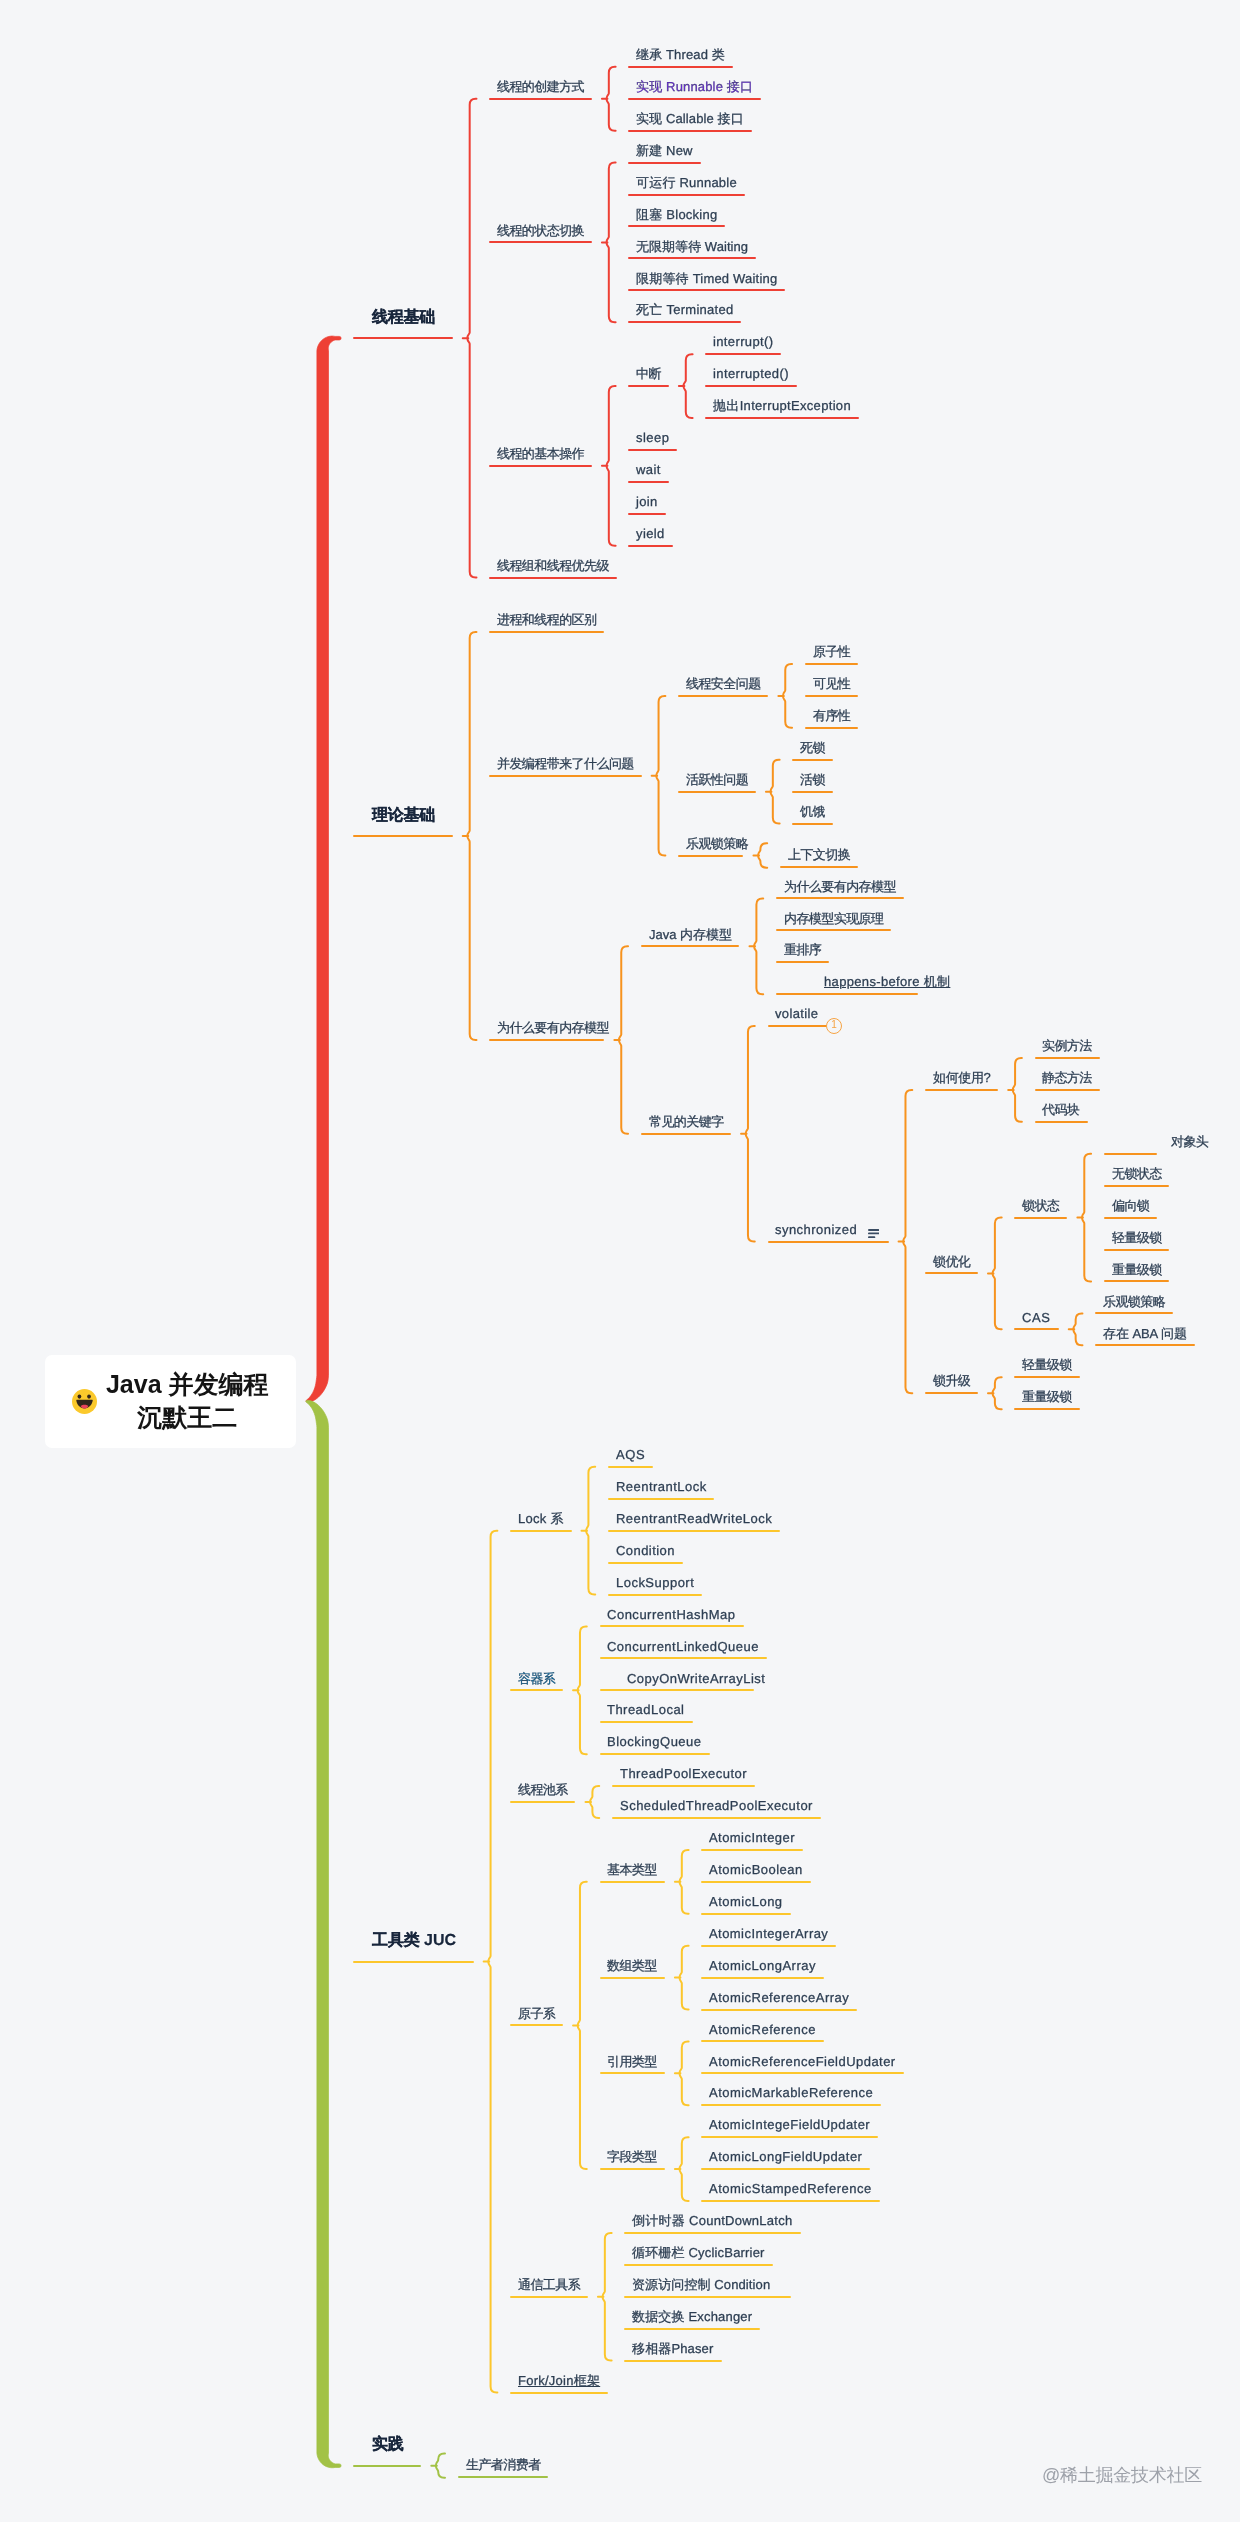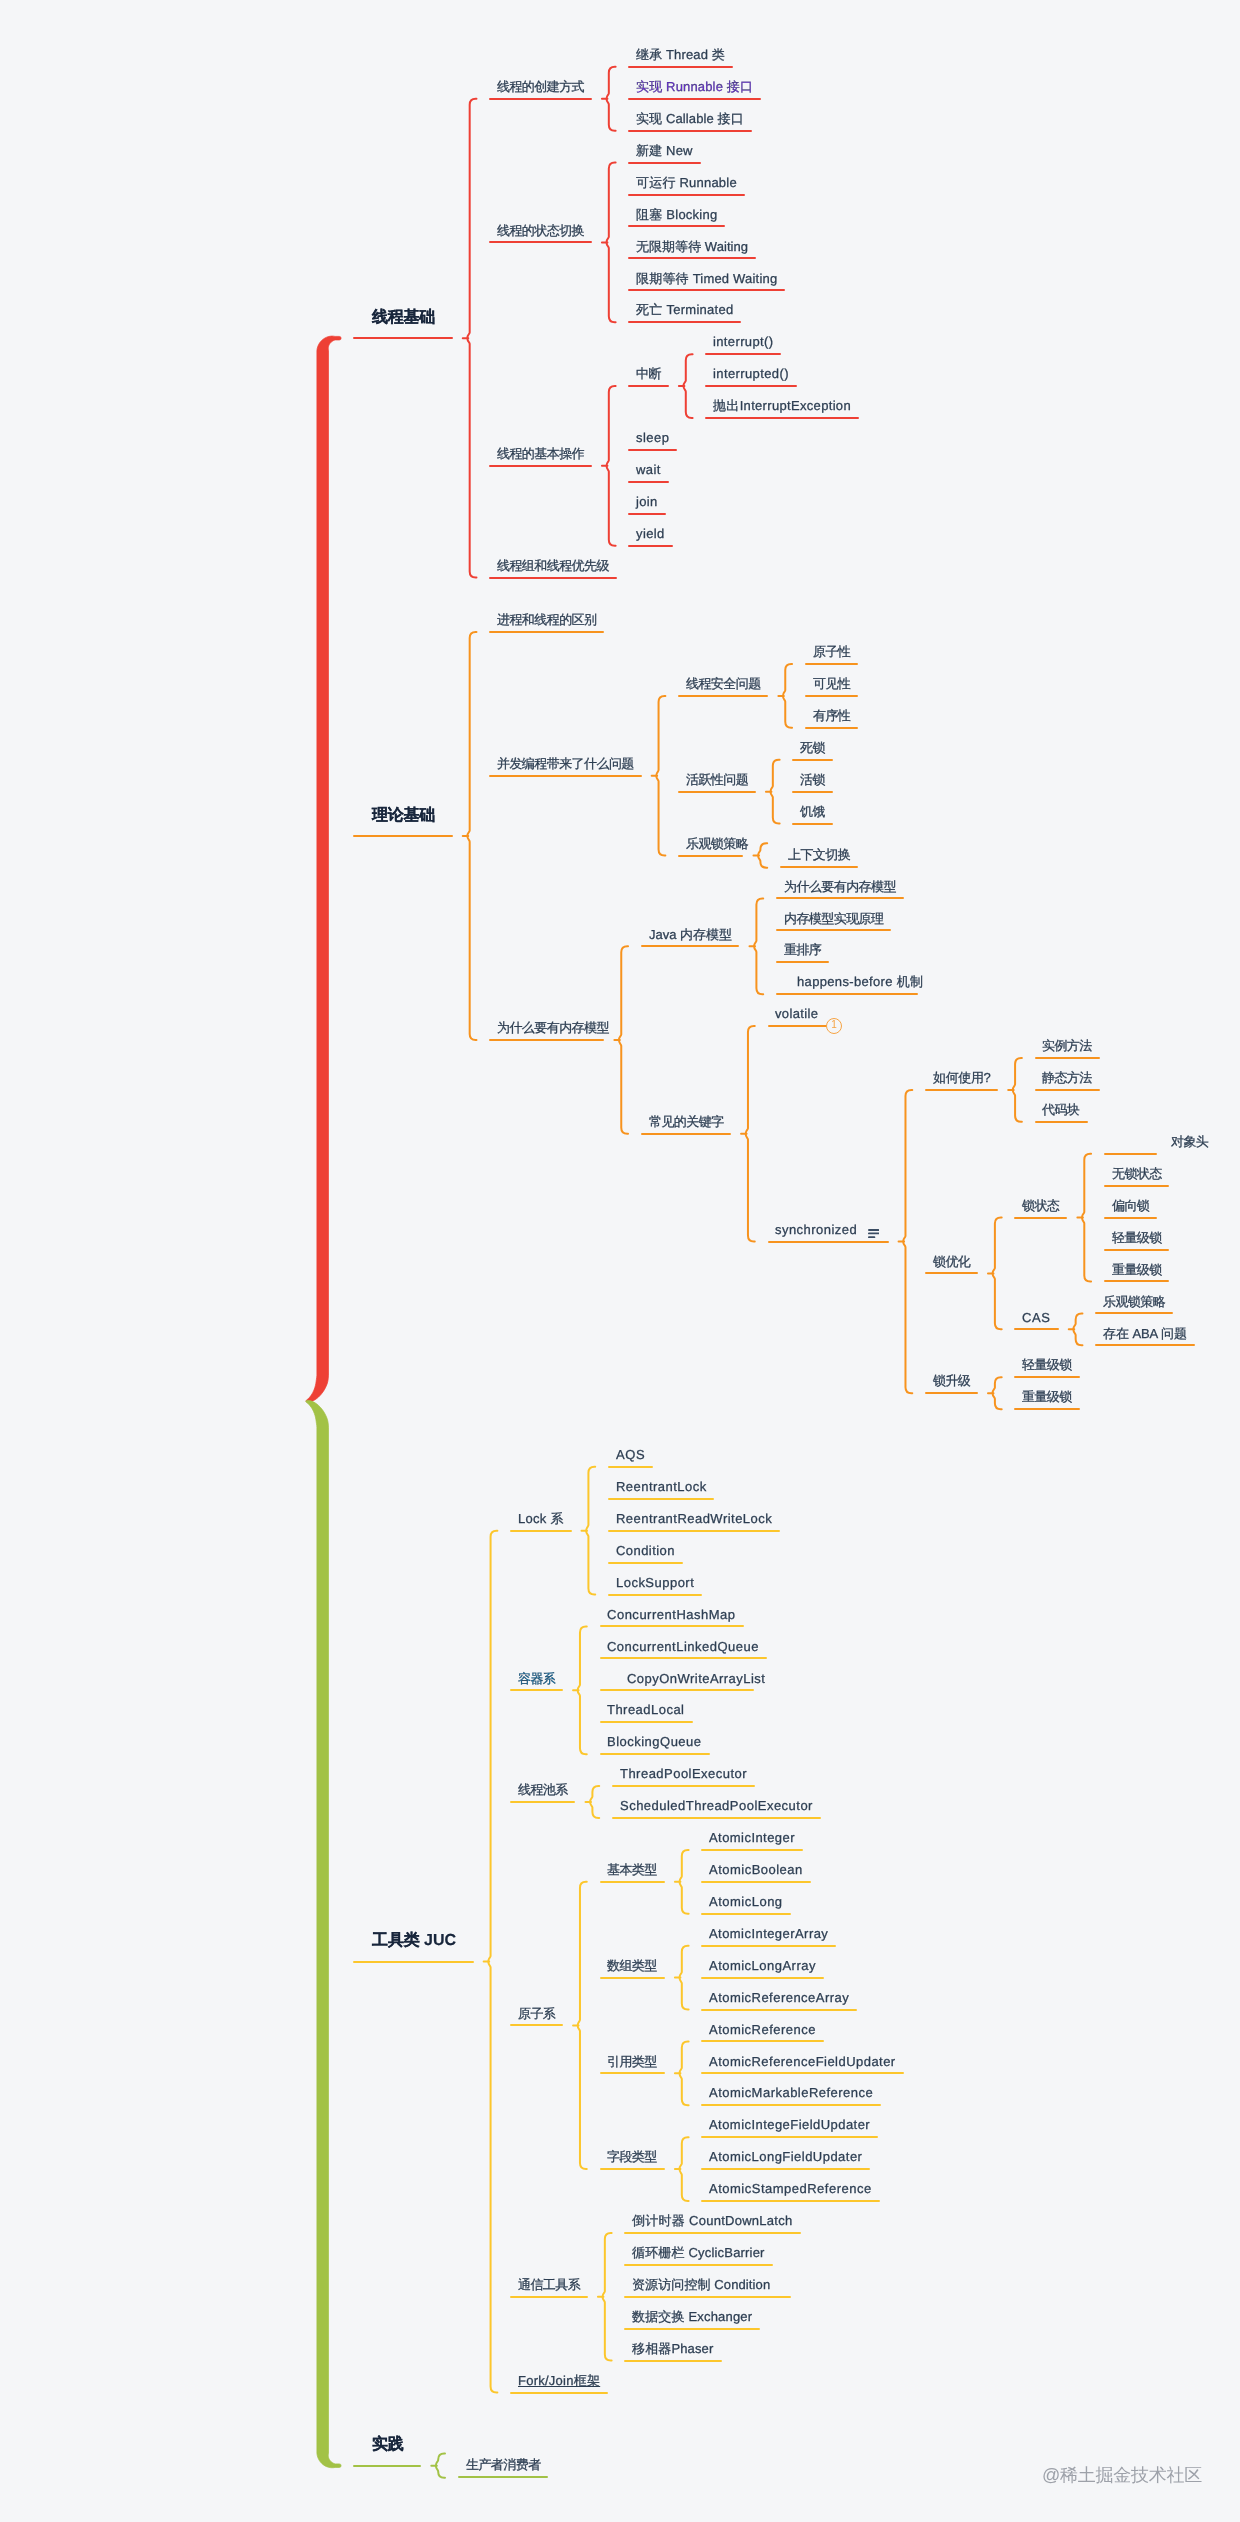--- a/index.html
+++ b/index.html
@@ -88,20 +88,32 @@
       <path d="M674.91 1977.58 L680.41 1977.58" fill="none" stroke="#FCC62C" stroke-width="2" stroke-linecap="round" stroke-linejoin="round"></path>
       <path d="M688.61 2041.42 L687.81 2041.42 Q681.81 2041.42 681.81 2047.42 L681.81 2067.74 C681.81 2069.34 679.51 2069.84 679.51 2073.34 C679.51 2076.84 681.81 2077.34 681.81 2078.94 L681.81 2099.26 Q681.81 2105.26 687.81 2105.26 L688.61 2105.26" fill="none" stroke="#FCC62C" stroke-width="2" stroke-linecap="round" stroke-linejoin="round"></path>
       <path d="M674.91 2073.34 L680.41 2073.34" fill="none" stroke="#FCC62C" stroke-width="2" stroke-linecap="round" stroke-linejoin="round"></path>
       <path d="M688.61 2137.18 L687.81 2137.18 Q681.81 2137.18 681.81 2143.18 L681.81 2163.50 C681.81 2165.10 679.51 2165.60 679.51 2169.10 C679.51 2172.60 681.81 2173.10 681.81 2174.70 L681.81 2195.02 Q681.81 2201.02 687.81 2201.02 L688.61 2201.02" fill="none" stroke="#FCC62C" stroke-width="2" stroke-linecap="round" stroke-linejoin="round"></path>
       <path d="M674.91 2169.10 L680.41 2169.10" fill="none" stroke="#FCC62C" stroke-width="2" stroke-linecap="round" stroke-linejoin="round"></path>
       <path d="M611.64 2232.94 L610.84 2232.94 Q604.84 2232.94 604.84 2238.94 L604.84 2291.18 C604.84 2292.78 602.54 2293.28 602.54 2296.78 C602.54 2300.28 604.84 2300.78 604.84 2302.38 L604.84 2354.62 Q604.84 2360.62 610.84 2360.62 L611.64 2360.62" fill="none" stroke="#FCC62C" stroke-width="2" stroke-linecap="round" stroke-linejoin="round"></path>
       <path d="M597.94 2296.78 L603.44 2296.78" fill="none" stroke="#FCC62C" stroke-width="2" stroke-linecap="round" stroke-linejoin="round"></path>
       <path d="M444.99 2453.46 L444.19 2453.46 Q438.19 2453.46 438.19 2459.46 L438.19 2460.06 C438.19 2461.66 435.89 2462.16 435.89 2465.66 C435.89 2469.16 438.19 2469.66 438.19 2471.26 L438.19 2471.86 Q438.19 2477.86 444.19 2477.86 L444.99 2477.86" fill="none" stroke="#A2C246" stroke-width="2" stroke-linecap="round" stroke-linejoin="round"></path>
       <path d="M431.29 2465.66 L436.79 2465.66" fill="none" stroke="#A2C246" stroke-width="2" stroke-linecap="round" stroke-linejoin="round"></path>
     </svg>
+  <div id="rootbox" style="background: rgb(255, 255, 255); left: 45px; top: 1354.5px; width: 250.8px; height: 93.5px;">
+    <span class="emoji" title="😀">
+      <svg viewBox="0 0 36 36" width="25" height="25" aria-hidden="true">
+        <circle cx="18" cy="18" r="18" fill="#FBC92C"></circle>
+        <path d="M6.9 15.4 h22.2 a0.75 0.75 0 0 1 0.75 0.85 c-0.85 6.7 -5.7 11.8 -11.85 11.8 s-11.0 -5.1 -11.85 -11.8 a0.75 0.75 0 0 1 0.75 -0.85 z" fill="#31251B"></path>
+        <path d="M12.3 24.6 c1.6 -1.3 3.6 -2.0 5.7 -2.0 s4.1 0.7 5.7 2.0 c-1.6 2.5 -3.6 3.8 -5.7 3.8 s-4.1 -1.3 -5.7 -3.8 z" fill="#E8425A"></path>
+        <ellipse cx="10.7" cy="10.9" rx="2.7" ry="3.0" fill="#31251B"></ellipse>
+        <ellipse cx="24.5" cy="10.9" rx="2.7" ry="3.0" fill="#31251B"></ellipse>
+      </svg>
+    </span>
+    <span class="rtxt"><span>Java 并发编程</span><br><span>沉默王二</span></span>
+  </div>
   <div class="wm" style="color: rgb(157, 161, 169); left: 1042px; top: 2462.5px;">@稀土掘金技术社区</div>
 <div class="node lvl1" style="left: 371.6px; top: 309.98px; height: 16px; letter-spacing: -0.256px; color: rgb(24, 38, 60); -webkit-text-stroke-color: rgb(24, 38, 60);"><span>线程基础</span></div>
     <div class="ul" style="left: 353.4px; top: 337.18px; width: 99.376px; height: 2px; background: rgb(238, 64, 53);"></div>
     <div class="node" style="left: 497.076px; top: 79.98px; height: 13px; letter-spacing: -0.566px; color: rgb(45, 62, 82); -webkit-text-stroke-color: rgb(45, 62, 82);"><span>线程的创建方式</span></div>
     <div class="ul" style="left: 489.276px; top: 97.78px; width: 102.641px; height: 2px; background: rgb(238, 64, 53);"></div>
     <div class="node" style="left: 636.217px; top: 48.06px; height: 13px; letter-spacing: 0.14px; color: rgb(45, 62, 82); -webkit-text-stroke-color: rgb(45, 62, 82);"><span>继承 Thread 类</span></div>
     <div class="ul" style="left: 628.417px; top: 65.86px; width: 104.56px; height: 2px; background: rgb(238, 64, 53);"></div>
     <div class="node" style="left: 636.217px; top: 79.98px; height: 13px; letter-spacing: 0.162px; color: #6d28d9; -webkit-text-stroke-color: rgb(45, 62, 82);"><span>实现 Runnable 接口</span></div>
     <div class="ul" style="left: 628.417px; top: 97.78px; width: 132.757px; height: 2px; background: rgb(238, 64, 53);"></div>
     <div class="node" style="left: 636.217px; top: 111.9px; height: 13px; letter-spacing: 0.117px; color: rgb(45, 62, 82); -webkit-text-stroke-color: rgb(45, 62, 82);"><span>实现 Callable 接口</span></div>
@@ -169,21 +181,21 @@
     <div class="node" style="left: 497.076px; top: 1021.26px; height: 13px; letter-spacing: -0.566px; color: rgb(45, 62, 82); -webkit-text-stroke-color: rgb(45, 62, 82);"><span>为什么要有内存模型</span></div>
     <div class="ul" style="left: 489.276px; top: 1039.07px; width: 115.076px; height: 2px; background: rgb(247, 147, 30);"></div>
     <div class="node" style="left: 648.652px; top: 927.5px; height: 13px; letter-spacing: -0.003px; color: rgb(45, 62, 82); -webkit-text-stroke-color: rgb(45, 62, 82);"><span>Java 内存模型</span></div>
     <div class="ul" style="left: 640.852px; top: 945.3px; width: 98.6538px; height: 2px; background: rgb(247, 147, 30);"></div>
     <div class="node" style="left: 783.806px; top: 879.62px; height: 13px; letter-spacing: -0.566px; color: rgb(45, 62, 82); -webkit-text-stroke-color: rgb(45, 62, 82);"><span>为什么要有内存模型</span></div>
     <div class="ul" style="left: 776.006px; top: 897.42px; width: 127.51px; height: 2px; background: rgb(247, 147, 30);"></div>
     <div class="node" style="left: 783.806px; top: 911.54px; height: 13px; letter-spacing: -0.566px; color: rgb(45, 62, 82); -webkit-text-stroke-color: rgb(45, 62, 82);"><span>内存模型实现原理</span></div>
     <div class="ul" style="left: 776.006px; top: 929.34px; width: 115.076px; height: 2px; background: rgb(247, 147, 30);"></div>
     <div class="node" style="left: 783.806px; top: 943.46px; height: 13px; letter-spacing: -0.566px; color: rgb(45, 62, 82); -webkit-text-stroke-color: rgb(45, 62, 82);"><span>重排序</span></div>
     <div class="ul" style="left: 776.006px; top: 961.26px; width: 52.9035px; height: 2px; background: rgb(247, 147, 30);"></div>
-    <div class="node" style="left: 797px; top: 975.38px; height: 13px; letter-spacing: 0.335px; color: rgb(45, 62, 82); -webkit-text-stroke-color: rgb(45, 62, 82);"><span>happens-before 机制</span></div>
+    <div class="node" style="left: 824px; top: 975.38px; height: 13px; letter-spacing: 0.335px; color: rgb(45, 62, 82); text-decoration: underline; -webkit-text-stroke-color: rgb(45, 62, 82);"><span>happens-before 机制</span></div>
     <div class="ul" style="left: 776.006px; top: 993.18px; width: 141.974px; height: 2px; background: rgb(247, 147, 30);"></div>
     <div class="node" style="left: 648.652px; top: 1115.03px; height: 13px; letter-spacing: -0.566px; color: rgb(45, 62, 82); -webkit-text-stroke-color: rgb(45, 62, 82);"><span>常见的关键字</span></div>
     <div class="ul" style="left: 640.852px; top: 1132.83px; width: 90.207px; height: 2px; background: rgb(247, 147, 30);"></div>
     <div class="node" style="left: 775.359px; top: 1007.3px; height: 13px; letter-spacing: 0.364px; color: rgb(45, 62, 82); -webkit-text-stroke-color: rgb(45, 62, 82);"><span>volatile</span></div>
     <div class="ul" style="left: 767.559px; top: 1025.1px; width: 58.9825px; height: 2px; background: rgb(247, 147, 30);"></div>
     <div class="badge" style="border-color: rgb(245, 163, 67); color: rgb(245, 163, 67); background: rgb(245, 246, 248); left: 826.141px; top: 1018.1px; width: 16px; height: 16px; line-height: 12.4px;">1</div>
     <div class="node" style="left: 775.359px; top: 1222.76px; height: 13px; letter-spacing: 0.46px; color: rgb(45, 62, 82); -webkit-text-stroke-color: rgb(45, 62, 82);"><span>synchronized</span></div>
     <div class="ul" style="left: 767.559px; top: 1240.56px; width: 121.025px; height: 2px; background: rgb(247, 147, 30);"></div>
     <div class="notesicon" style="left: 867.784px; top: 1224.06px; width: 11.5px; height: 9.3px;"><svg width="11.5" height="9.3" viewBox="0 0 11.5 9.3">
         <g fill="#3A4C63">

